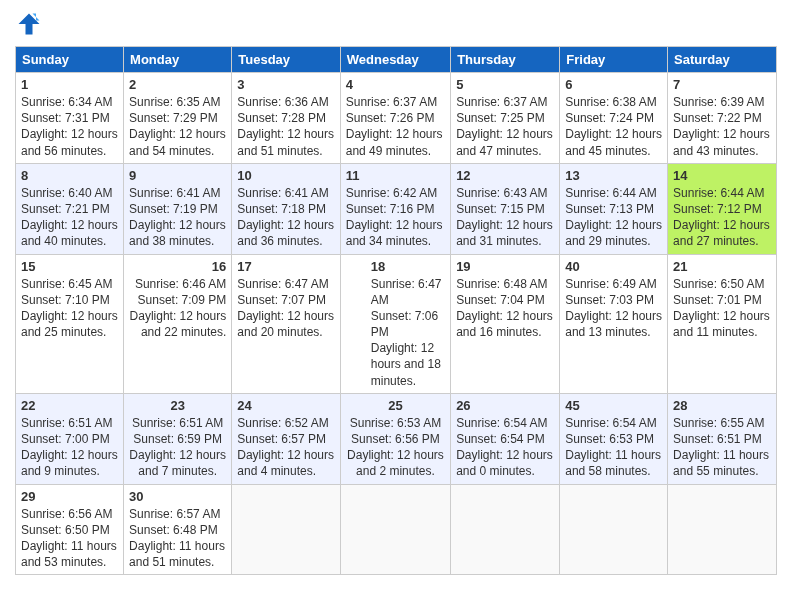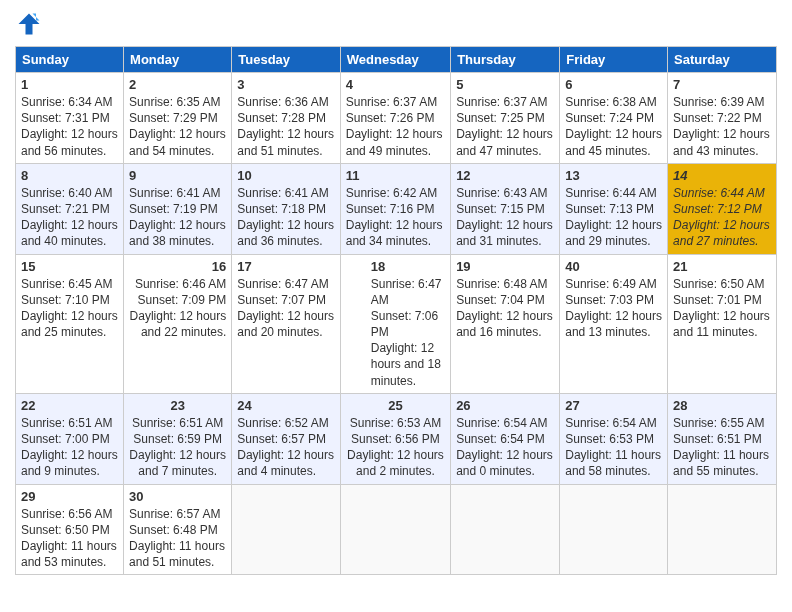--- a/index.html
+++ b/index.html
@@ -173,21 +173,21 @@
     <span class="cell-content">Sunrise: 6:42 AM<br>Sunset: 7:16 PM<br>Daylight: 12 hours and 34 minutes.</span>
   </td>
           <td style="background: rgb(238, 242, 255);">
     <span class="day-num">12</span>
     <span class="cell-content">Sunrise: 6:43 AM<br>Sunset: 7:15 PM<br>Daylight: 12 hours and 31 minutes.</span>
   </td>
           <td style="background: rgb(238, 242, 255);">
     <span class="day-num">13</span>
     <span class="cell-content">Sunrise: 6:44 AM<br>Sunset: 7:13 PM<br>Daylight: 12 hours and 29 minutes.</span>
   </td>
-          <td style="background: #eab308; font-style: italic;">
+          <td style="background: #bef264;">
     <span class="day-num">14</span>
     <span class="cell-content">Sunrise: 6:44 AM<br>Sunset: 7:12 PM<br>Daylight: 12 hours and 27 minutes.</span>
   </td>
         </tr>
         <tr>
           <td style="background: rgb(255, 255, 255);">
     <span class="day-num">15</span>
     <span class="cell-content">Sunrise: 6:45 AM<br>Sunset: 7:10 PM<br>Daylight: 12 hours and 25 minutes.</span>
   </td>
           <td style="background: rgb(255, 255, 255); text-align: right;">
@@ -230,21 +230,21 @@
   </td>
           <td style="background: rgb(238, 242, 255); text-align: center;">
     <span class="day-num">25</span>
     <span class="cell-content">Sunrise: 6:53 AM<br>Sunset: 6:56 PM<br>Daylight: 12 hours and 2 minutes.</span>
   </td>
           <td style="background: rgb(238, 242, 255);">
     <span class="day-num">26</span>
     <span class="cell-content">Sunrise: 6:54 AM<br>Sunset: 6:54 PM<br>Daylight: 12 hours and 0 minutes.</span>
   </td>
           <td style="background: rgb(238, 242, 255);">
-    <span class="day-num">27</span>
+    <span class="day-num">45</span>
     <span class="cell-content">Sunrise: 6:54 AM<br>Sunset: 6:53 PM<br>Daylight: 11 hours and 58 minutes.</span>
   </td>
           <td style="background: rgb(238, 242, 255);">
     <span class="day-num">28</span>
     <span class="cell-content">Sunrise: 6:55 AM<br>Sunset: 6:51 PM<br>Daylight: 11 hours and 55 minutes.</span>
   </td>
         </tr>
         <tr>
           <td style="background: rgb(255, 255, 255);">
     <span class="day-num">29</span>

